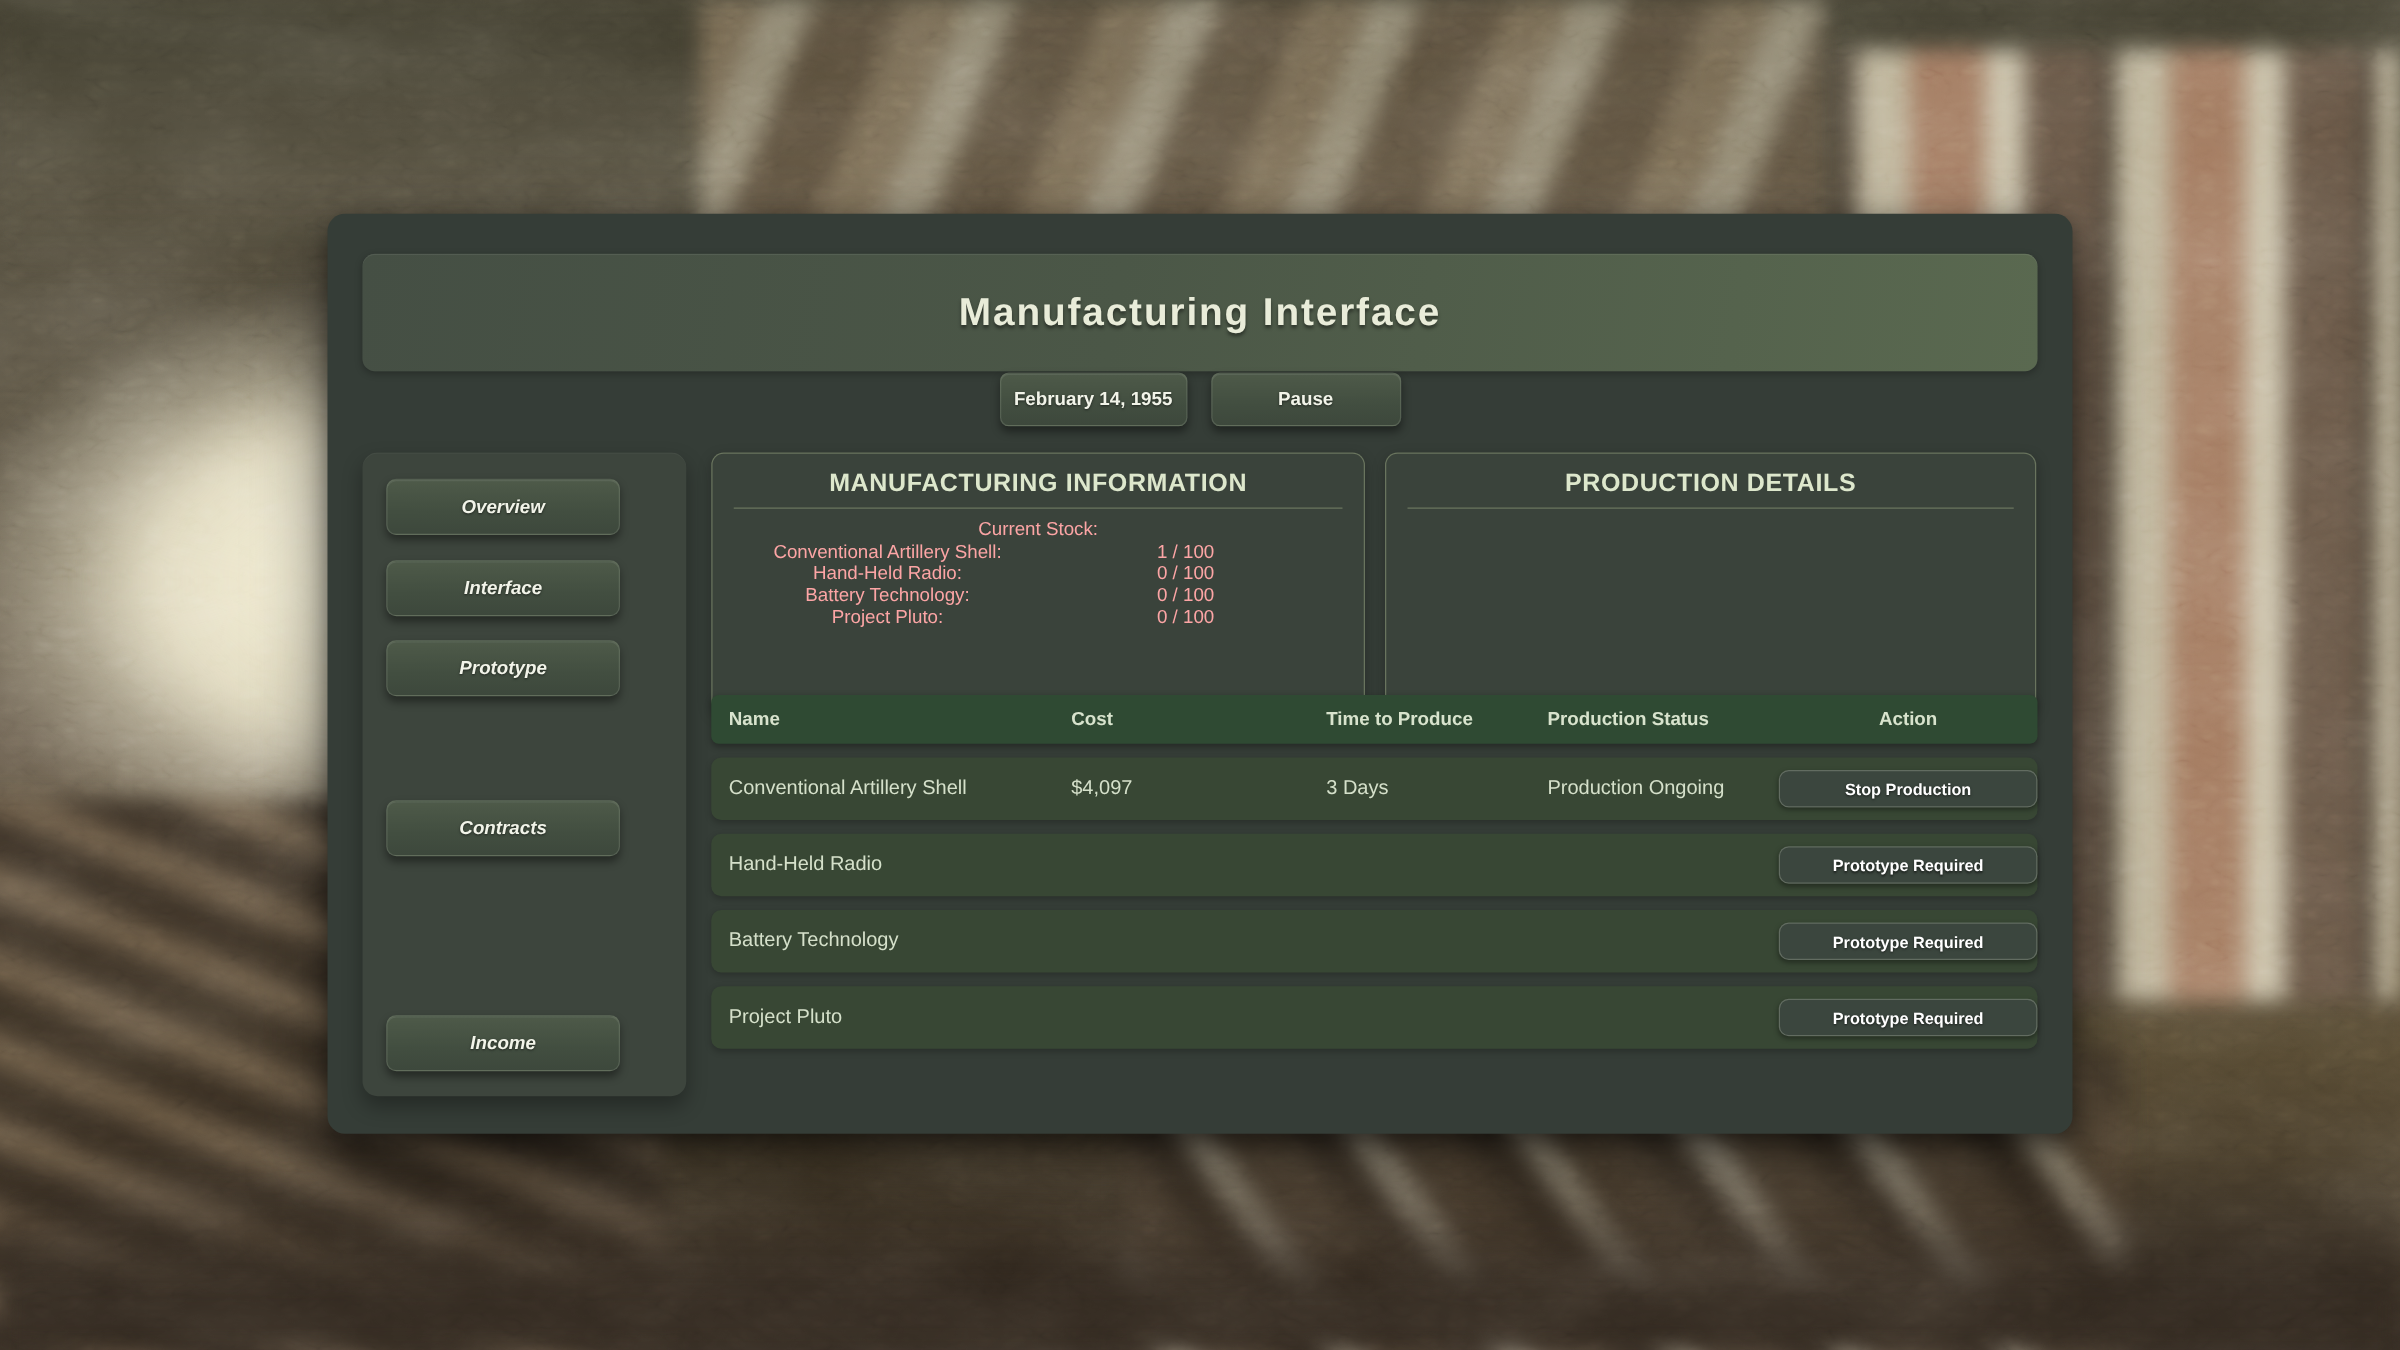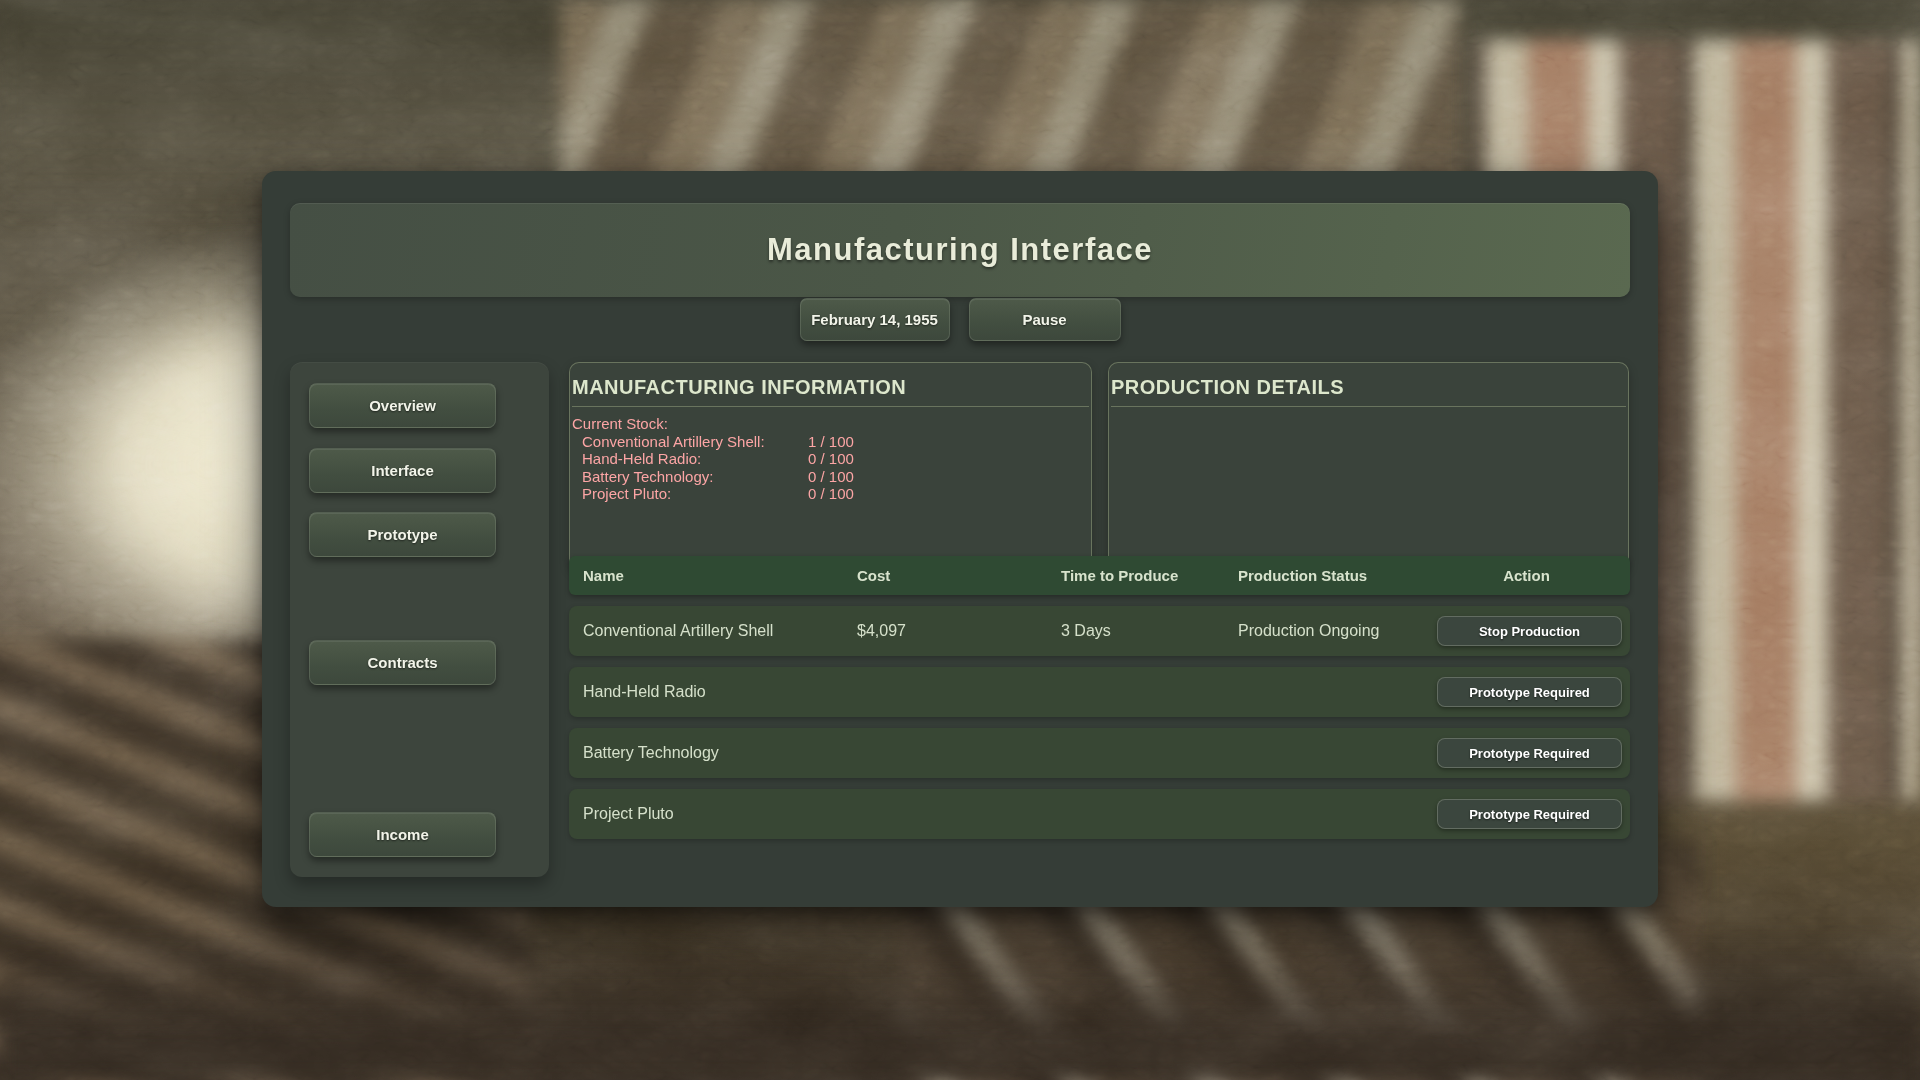--- a/index.html
+++ b/index.html
@@ -49,27 +49,27 @@
   .gbtn{font-family:"Liberation Sans", sans-serif;font-weight:bold;font-size:15px;color:#f2f4e9;
     background:linear-gradient(180deg,#4e5a49 0%,#424e40 60%,#3d483c 100%);
     border:1px solid rgba(190,200,175,.18);border-radius:7px;
     box-shadow:0 4px 7px rgba(0,0,0,.4),inset 0 1px 0 rgba(255,255,255,.08);
     text-shadow:0 1px 2px rgba(0,0,0,.55);cursor:pointer;}
   .btn-date{width:150px;height:43px;}
   .btn-pause{width:152px;height:43px;}
 
   .sidebar{position:absolute;left:28px;top:191px;width:259px;height:515px;border-radius:12px;
     background:#3d453d;box-shadow:0 8px 16px rgba(0,0,0,.3),inset 0 1px 0 rgba(255,255,255,.04);}
-  .sidebar .gbtn{position:absolute;left:19px;width:187px;height:45px;border-radius:8px;}
+  .sidebar .gbtn{position:absolute;left:19px;width:187px;height:45px;border-radius:8px;font-style:italic;}
   .sb-0{top:21px;} .sb-1{top:86px;} .sb-2{top:150px;} .sb-3{top:214px;} .sb-4{top:278px;}
   .btn-options{top:450px;}
 
   .panel{position:absolute;top:191px;height:208px;border-radius:10px;background:#3a433b;
-    border:1px solid rgba(163,177,138,.45);box-sizing:border-box;padding:13px 2px;
-    box-shadow:0 4px 10px rgba(0,0,0,.25);}
+    border:1px solid rgba(163,177,138,.45);box-sizing:border-box;padding:13px 17px;
+    box-shadow:0 4px 10px rgba(0,0,0,.25);text-align:center;}
   .panel-info{left:307px;width:523px;}
   .panel-details{left:846px;width:521px;}
   .panel h2{margin:0 0 7px 0;font-size:20px;font-weight:bold;letter-spacing:.5px;color:#dde7cc;}
   .panel .divider{height:1px;background:rgba(163,177,138,.45);margin-bottom:8px;}
   .panel .body{font-size:15px;color:#fca5a5;line-height:17.5px;}
   .stock-row{display:grid;grid-template-columns:226px auto;padding-left:10px;}
   .detail-line{padding-left:10px;}
 
   .table{position:absolute;left:307px;top:385px;width:1061px;}
   .thead{height:39px;border-radius:6px;background:#2f4a33;
@@ -77,21 +77,21 @@
     font-size:15px;font-weight:bold;color:#d8e3cd;
     box-shadow:0 2px 5px rgba(0,0,0,.3);}
   .thead > div{padding-left:14px;}
   .thead > .th-action{padding-left:0;text-align:center;}
   .trow{height:50px;margin-top:11px;border-radius:8px;background:#384734;
     display:grid;grid-template-columns:274px 204px 177px 199px auto;align-items:center;
     font-size:16px;color:#d5e0ca;box-shadow:0 2px 5px rgba(0,0,0,.22);}
   .trow:first-of-type{margin-top:12px;}
   .trow > div{padding-left:14px;white-space:nowrap;}
   .trow > .td-action{padding-left:0;display:flex;justify-content:flex-end;}
-  .action-btn{width:185px;height:30px;margin-right:8px;border-radius:8px;
+  .action-btn{width:207px;height:30px;margin-right:8px;border-radius:8px;
     background:#3b463e;border:1px solid rgba(200,210,190,.28);
     font-family:"Liberation Sans", sans-serif;font-size:13px;font-weight:bold;color:#ffffff;
     text-shadow:0 1px 2px rgba(0,0,0,.6);box-shadow:0 2px 4px rgba(0,0,0,.35);cursor:pointer;}
 </style>
 </head>
 <body>
 
 <div class="stage">
 
   <div id="backdrop">

